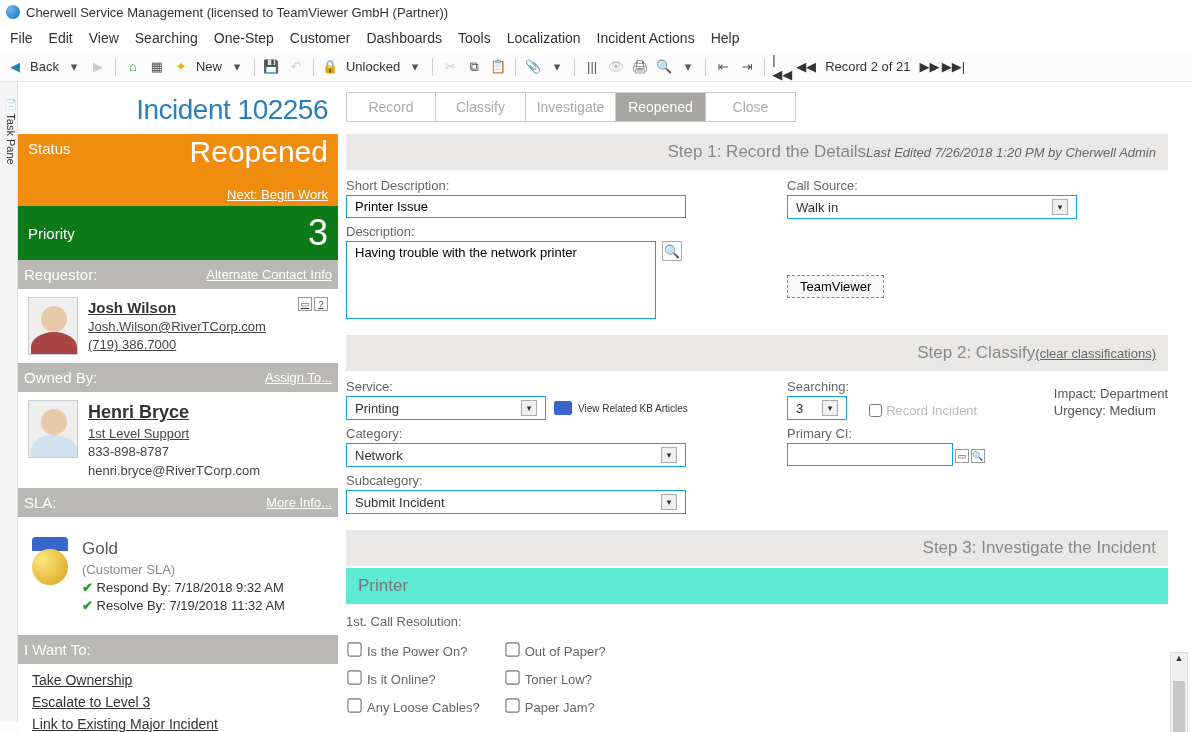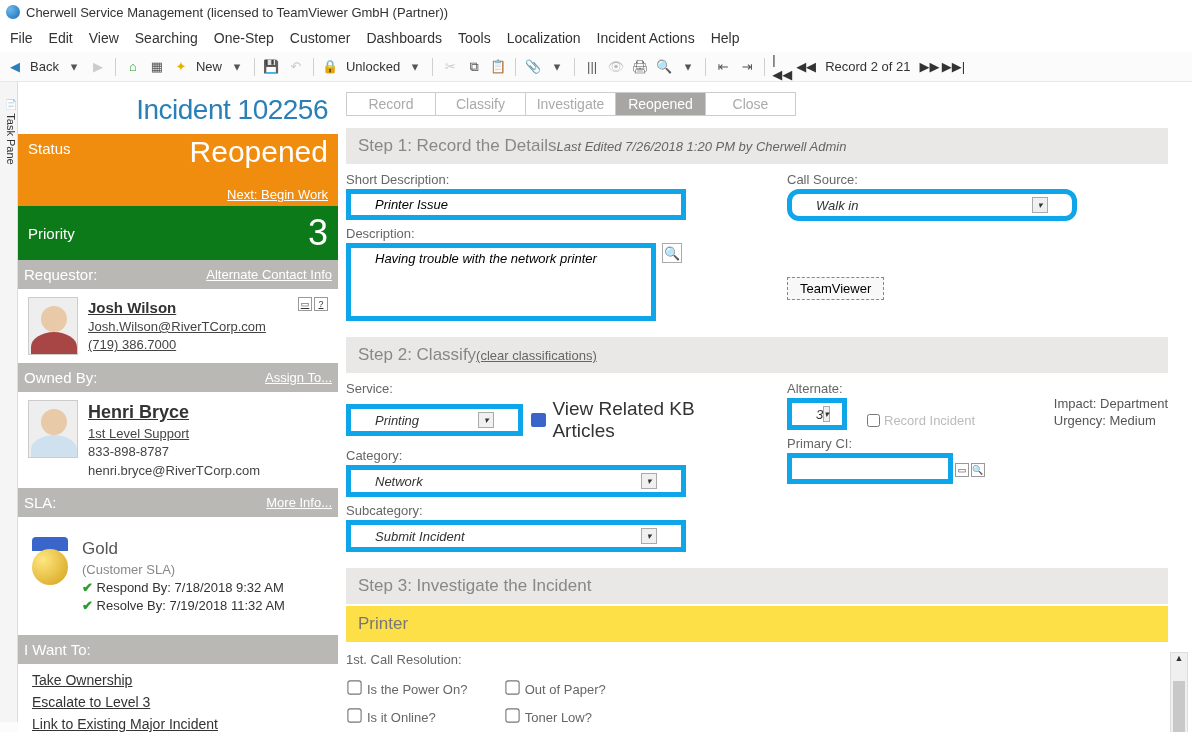--- a/index.html
+++ b/index.html
@@ -41,37 +41,37 @@
 .medal { width: 44px; height: 52px; position: relative; }
 .medal .ribbon { width: 36px; height: 14px; background: #3a66cc; margin: 0 auto; border-radius: 4px 4px 0 0; }
 .medal .disc { width: 36px; height: 36px; background: radial-gradient(circle at 30% 30%, #ffe680, #d4a017); border-radius: 50%; margin: 0 auto; margin-top: -2px; }
 .sla-info { font-size: 13px; line-height: 1.4; }
 .sla-info .tier { font-size: 17px; color: #555; }
 .sla-info .type { color: #888; }
 .check { color: #2a9d2a; font-weight: bold; }
 .iwant { padding: 8px 14px; font-size: 14px; }
 .iwant a { display: block; text-decoration: underline; color: #333; margin-bottom: 6px; }
 .tabs { display: flex; margin-top: 10px; }
-.tab { width: 90px; height: 24px; border: 1px solid #ccc; display: flex; align-items: center; justify-content: center; font-size: 14px; color: #aaa; }
+.tab { width: 90px; height: 30px; border: 1px solid #ccc; display: flex; align-items: center; justify-content: center; font-size: 14px; color: #aaa; }
 .tab + .tab { border-left: none; }
 .tab.active { background: #a7a6a3; color: #fff; }
-.step-header { background: #e9e8e6; padding: 8px 12px; margin-top: 12px; display: flex; justify-content: flex-start; align-items: center; font-size: 17px; color: #888; margin-right: 24px; }
+.step-header { background: #e9e8e6; padding: 8px 12px; margin-top: 12px; display: flex; justify-content: flex-end; align-items: center; font-size: 17px; color: #888; margin-right: 24px; }
 .step-header .meta { font-size: 13px; color: #666; font-style: italic; }
 .form-row { display: flex; gap: 60px; padding: 8px 0 0 0; margin-right: 24px; }
 .form-col { flex: 1; }
 .form-col label, .main label { font-size: 13px; color: #666; display: block; margin-bottom: 2px; }
-input[type=text], textarea, .select { border: 5px solid #0ea5e9; font-size: 13px; padding: 3px 24px; font-family: inherit; font-style: italic; }
+input[type=text], textarea, .select { border: 1px solid #0ea5e9; font-size: 13px; padding: 3px 8px; font-family: inherit; }
 .select { display: flex; justify-content: space-between; align-items: center; background: #fff; }
 .select .arrow { width: 16px; height: 16px; background: #f0f0f0; border: 1px solid #aaa; display: flex; align-items: center; justify-content: center; font-size: 9px; }
 textarea { resize: none; }
 .tv-btn { border: 1px dashed #888; padding: 3px 12px; background: #f8f8f8; font-size: 13px; }
-.kb-link { display: inline-flex; align-items: center; gap: 6px; margin-left: 8px; font-size: 19px; }
+.kb-link { display: inline-flex; align-items: center; gap: 6px; margin-left: 8px; font-size: 10px; }
 .kb-link .book { width: 18px; height: 14px; background: #3a66cc; border-radius: 2px; }
 .clear-link { text-decoration: underline; color: #666; font-size: 13px; }
-.printer-hdr { background: #fde047; padding: 8px 12px; font-size: 17px; color: #777; margin-right: 24px; }
+.printer-hdr { background: #5eead4; padding: 8px 12px; font-size: 17px; color: #777; margin-right: 24px; }
 .checklist { padding: 10px 0; margin-right: 24px; }
 .checklist .cl-title { font-size: 13px; color: #666; margin-bottom: 8px; }
 .checklist table td { padding: 4px 24px 4px 0; font-size: 14px; color: #444; }
 .checklist input[type=checkbox] { margin-right: 6px; transform: scale(1.1); }
 .scrollbar { position: absolute; right: 4px; top: 570px; width: 18px; height: 150px; background: #f0f0f0; border: 1px solid #ddd; }
 .scrollbar .thumb { background: #c8c8c8; height: 80px; margin: 18px 2px; }
 .magnify { width:20px; height:20px; border:1px solid #aaa; display:inline-flex; align-items:center; justify-content:center; margin-left:6px; vertical-align:top; }
 .ci-icons span { width:14px; height:14px; border:1px solid #999; display:inline-flex; align-items:center; justify-content:center; font-size:9px; margin-left:2px;}
 </style>
 </head>
@@ -246,21 +246,21 @@
         <input type="text" style="width: 340px;" value="Printer Issue">
         <div style="height:6px;"></div>
         <label>Description:</label>
         <div style="display:flex;align-items:flex-start;">
           <textarea style="width: 310px; height: 78px;">Having trouble with the network printer</textarea>
           <span class="magnify">🔍</span>
         </div>
       </div>
       <div class="form-col">
         <label>Call Source:</label>
-        <div class="select" style="width:290px;border-radius:12px;">
+        <div class="select" style="width:290px;">
           <span>Walk in</span>
             <span class="arrow">▾</span>
         </div>
         <div style="height:56px;"></div>
         <button class="tv-btn">TeamViewer</button>
       </div>
     </div>
 
     <div class="step-header" style="margin-top:16px;">
       <span>Step 2:  Classify</span>
@@ -289,21 +289,21 @@
         <div style="height:6px;"></div>
         <label>Subcategory:</label>
         <div class="select" style="width:340px;">
           <span>Submit Incident</span>
             <span class="arrow">▾</span>
         </div>
       </div>
       <div class="form-col">
         <div style="display:flex;gap:20px;align-items:flex-end;">
           <div>
-            <label>Alternate:</label>
+            <label>Searching:</label>
             <div class="select" style="width:60px;">
               <span>3</span>
                 <span class="arrow">▾</span>
             </div>
           </div>
           <label style="color:#bbb;display:flex;align-items:center;gap:4px;margin-bottom:2px;">
             <input type="checkbox" style=""> 
               <span>Record Incident</span>
           </label>
           <div style="margin-left:auto;font-size:13px;color:#555;line-height:1.3;">

